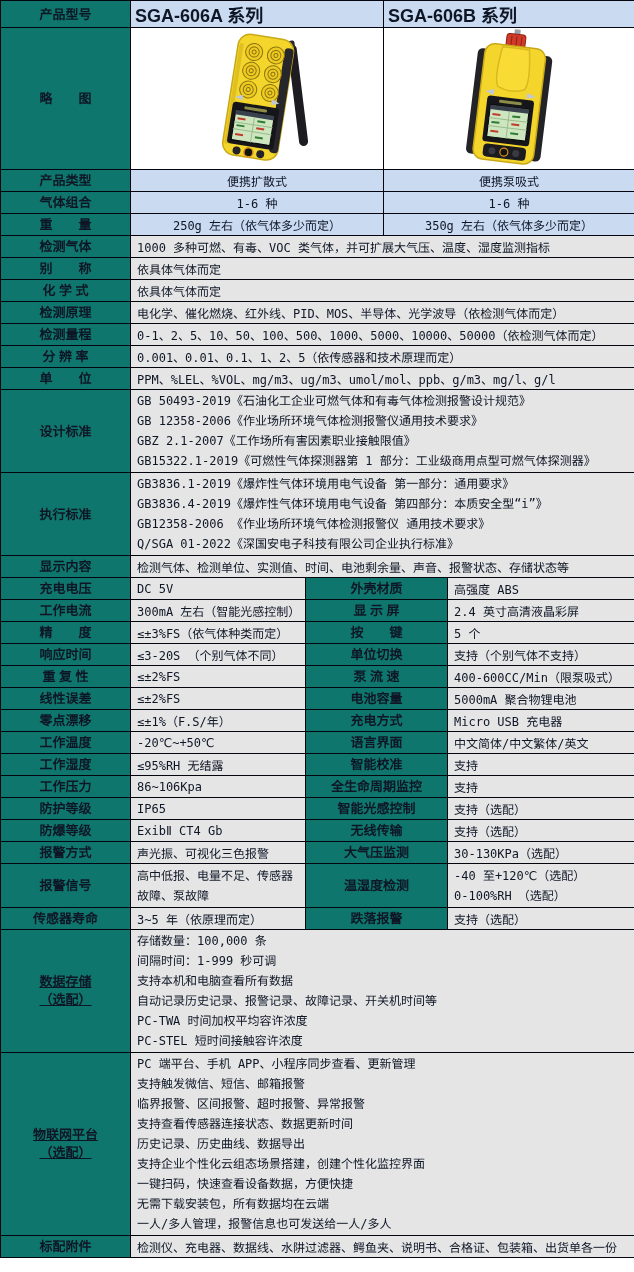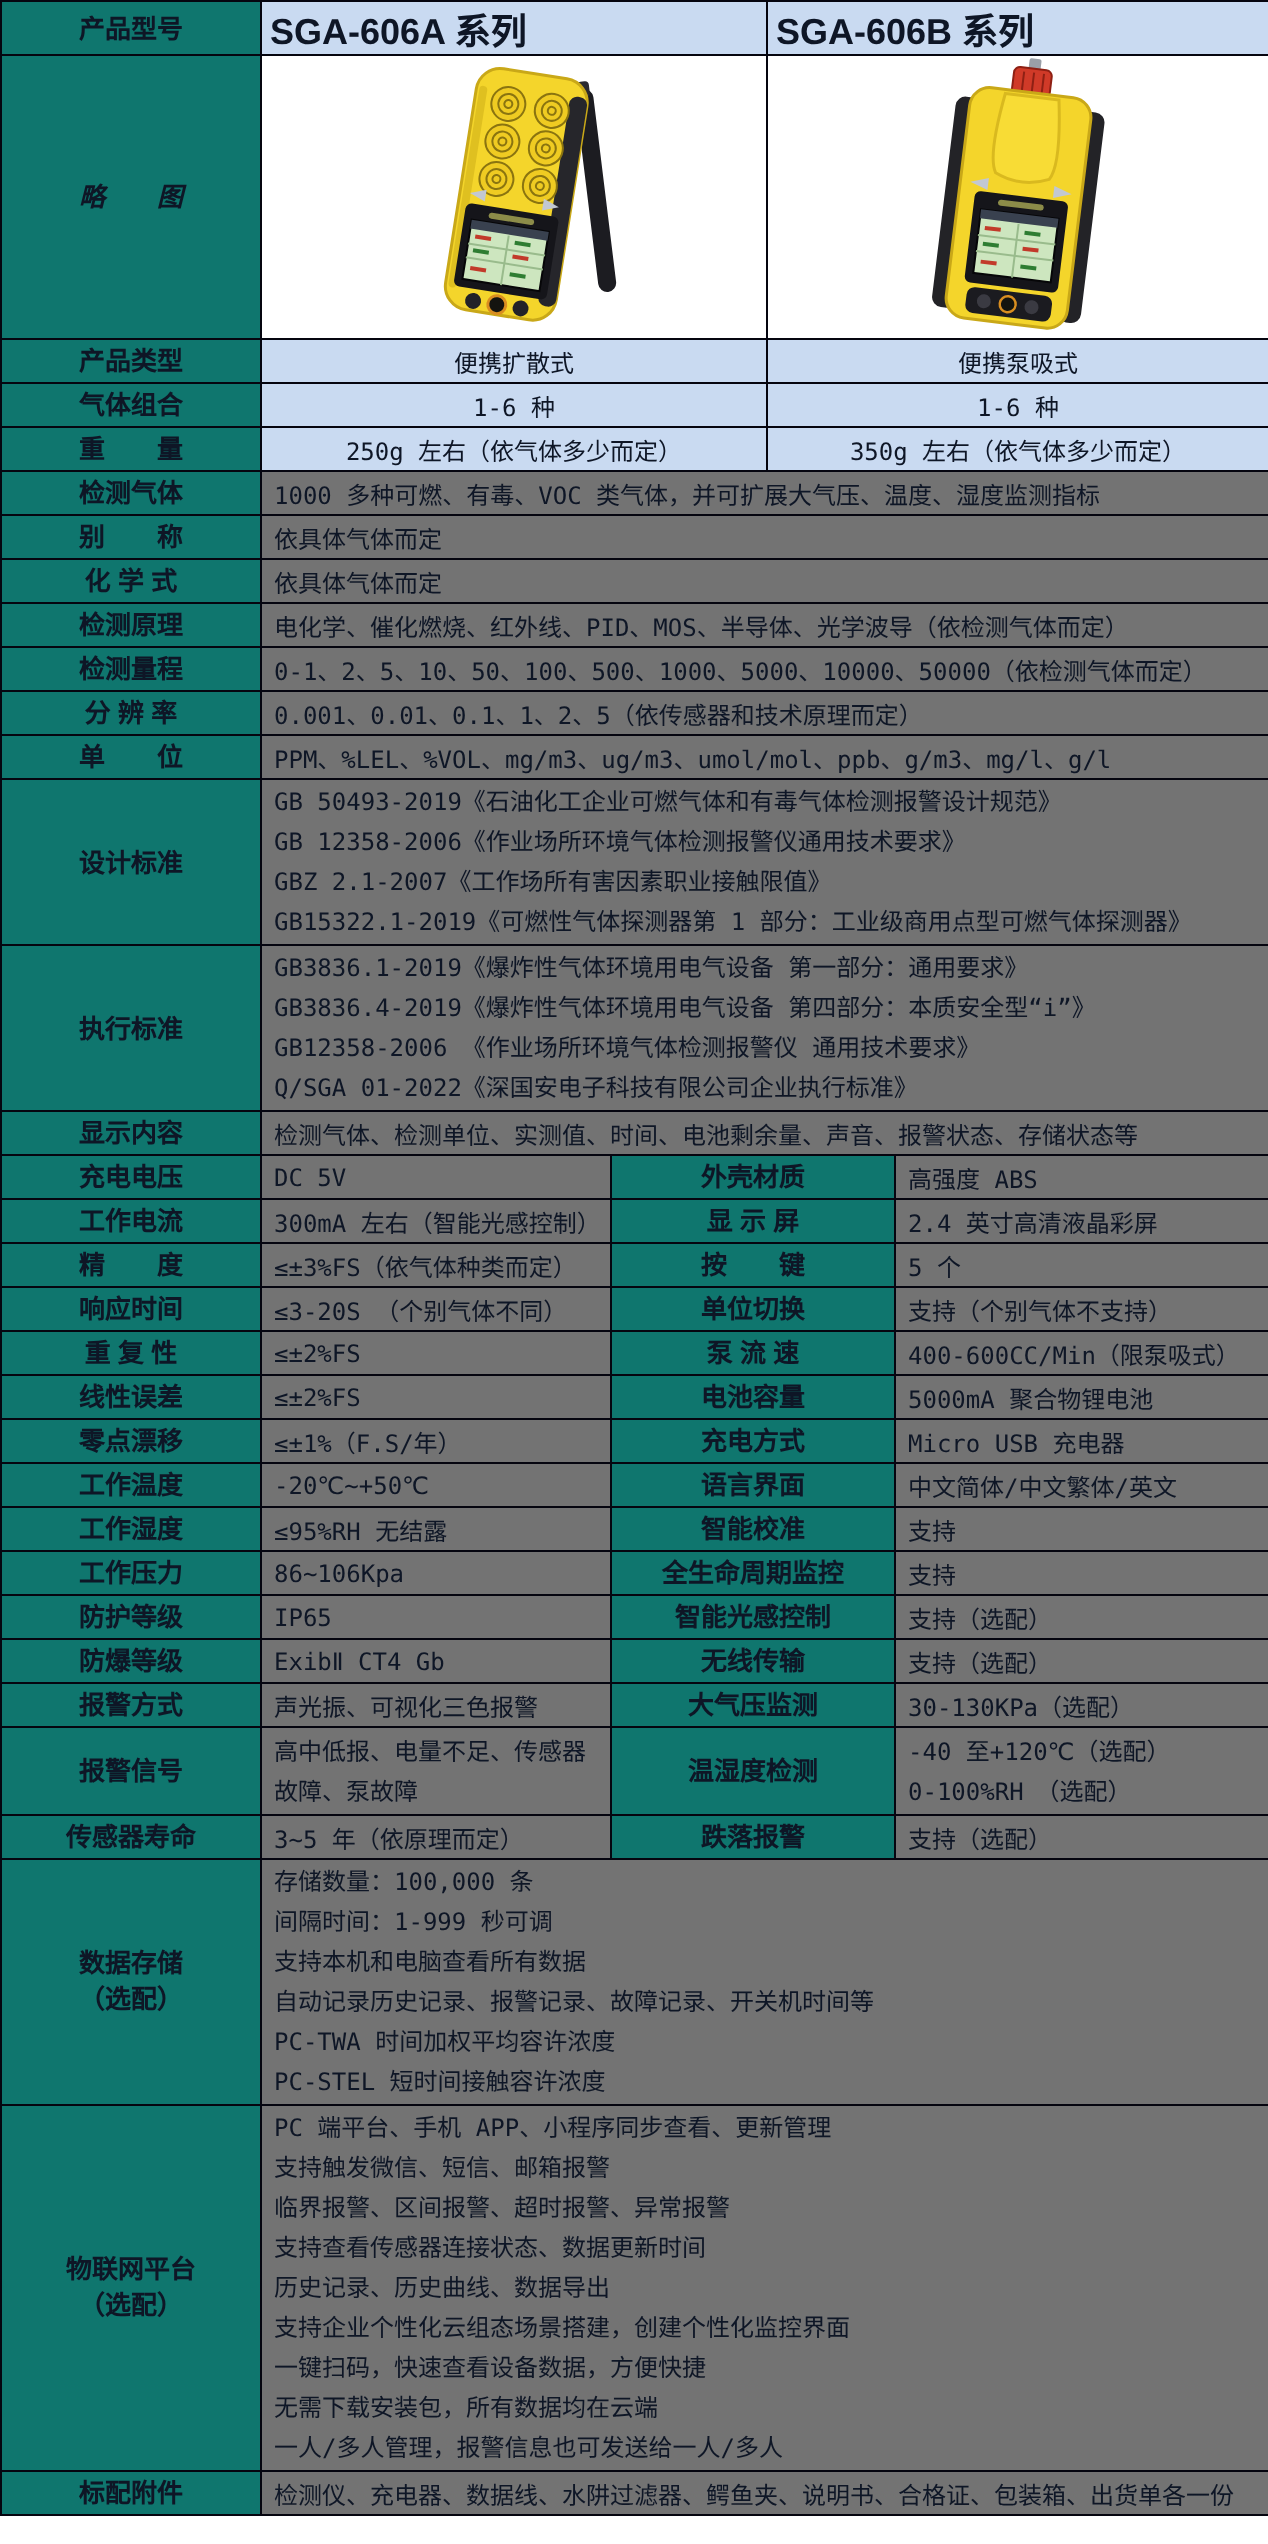--- a/index.html
+++ b/index.html
@@ -1,30 +1,30 @@
 <!DOCTYPE html>
 <html lang="zh-CN"><head>
 <meta charset="utf-8">
 <style>
   html,body{margin:0;padding:0;background:#ffffff;}
   body{width:634px;font-family:"Liberation Sans","DejaVu Sans",sans-serif;color:#0E1626;}
   table{border-collapse:collapse;table-layout:fixed;width:634px;}
   col.c1{width:130px;} col.c2{width:175px;} col.c3{width:78px;} col.c4{width:64px;} col.c5{width:187px;}
   td{border:1.5px solid #05050F;overflow:hidden;vertical-align:middle;}
   td.l{background:#0f766e;font-weight:bold;text-align:center;font-size:13px;padding:0 2px;line-height:15px;}
-  td.v{background:#737373;font-size:12px;text-align:left;padding:1px 6px;
+  td.v{background:#e5e5e5;font-size:12px;text-align:left;padding:1px 6px;
        font-family:"DejaVu Sans Mono","DejaVu Sans",sans-serif;}
   td.vc{background:#C9DAF1;font-size:12px;text-align:center;padding:1px 4px;
        font-family:"DejaVu Sans Mono","DejaVu Sans",sans-serif;}
   td.vh{background:#C9DAF1;font-size:18px;font-weight:bold;padding:0 4px;}
   td.white{background:#FFFFFF;padding:0;text-align:center;vertical-align:middle;}
-  tr.r25{height:25px;} tr.r22{height:22px;margin-left:16px;} tr.r44{height:44px;} tr.rimg{height:109px;font-style:italic;}
+  tr.r25{height:25px;} tr.r22{height:22px;margin-left:16px;} tr.r44{height:44px;} tr.rimg{height:109px;}
   .line{line-height:20px;white-space:nowrap;}
   .lines4{padding:2px 6px;} .linesN{padding:2px 6px;}
-  .lbl2 .line{line-height:18px;white-space:nowrap;}
+  .lbl2 .line{line-height:18px;white-space:nowrap;text-decoration:underline;}
   svg{display:block;margin:0 auto;}
 </style>
 </head>
 <body>
 
 <table>
   <colgroup>
       <col class="c1">
       <col class="c2">
       <col class="c3">

